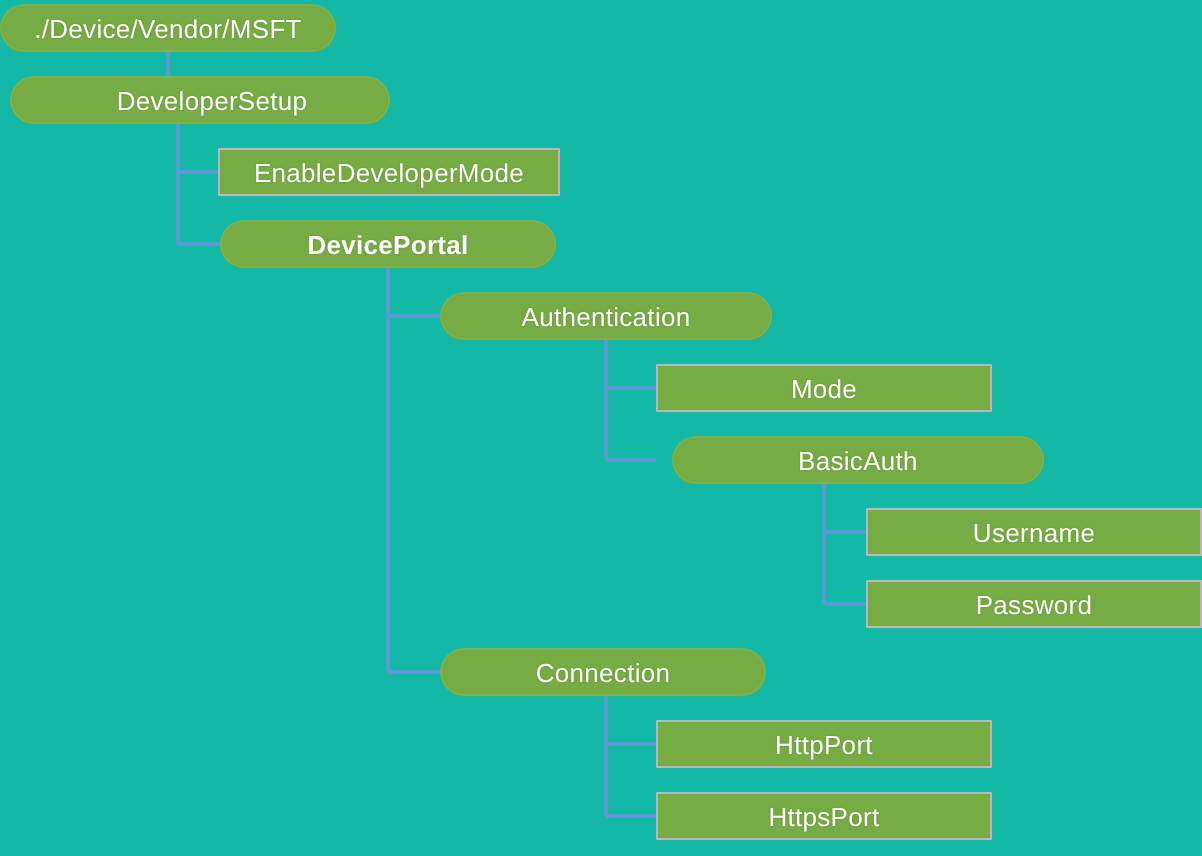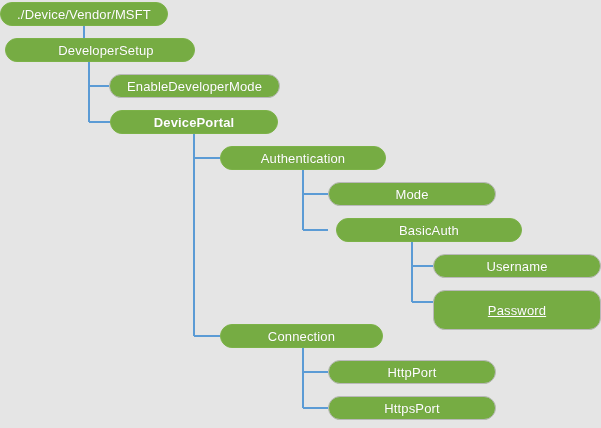--- a/index.html
+++ b/index.html
@@ -7,21 +7,21 @@
     padding: 0;
     background: #ffffff;
   }
   body {
     font-family: "Liberation Sans", sans-serif;
   }
   #diagram {
     position: relative;
     width: 601px;
     height: 428px;
-    background: #e5e5e5;
+    background: #14b8a6;
     overflow: hidden;
   }
   #connector-layer {
     position: absolute;
     left: 0;
     top: 0;
     width: 601px;
     height: 428px;
     pointer-events: none;
   }
@@ -39,21 +39,21 @@
     text-shadow: 0 0 1px rgba(0,0,0,0.18);
     background: #76ac43;
     border: 1px solid #9ec36f;
     z-index: 2;
   }
   .node.rounded {
     border-radius: 999px;
     border: 1px solid #7cb248;
   }
   .node.rect {
-    border-radius: 12px;
+    border-radius: 0;
     border: 1px solid #b9b9b9;
   }
   .node-label {
     display: block;
     pointer-events: none;
   }
 </style>
 </head>
 <body>
 
@@ -99,21 +99,21 @@
       </div>
       <div class="node rect" id="node-mode" style="left: 328px; top: 182px; width: 168px; height: 24px; text-align: right;">
         <span class="node-label">Mode</span>
       </div>
       <div class="node rounded" id="node-basicauth" style="left: 336px; top: 218px; width: 186px; height: 24px;">
         <span class="node-label">BasicAuth</span>
       </div>
       <div class="node rect" id="node-username" style="left: 433px; top: 254px; width: 168px; height: 24px;">
         <span class="node-label">Username</span>
       </div>
-      <div class="node rect" id="node-password" style="left: 433px; top: 290px; width: 168px; height: 40px; text-decoration: underline;">
+      <div class="node rect" id="node-password" style="left: 433px; top: 290px; width: 168px; height: 24px;">
         <span class="node-label">Password</span>
       </div>
       <div class="node rounded" id="node-connection" style="left: 220px; top: 324px; width: 163px; height: 24px;">
         <span class="node-label">Connection</span>
       </div>
       <div class="node rect" id="node-httpport" style="left: 328px; top: 360px; width: 168px; height: 24px;">
         <span class="node-label">HttpPort</span>
       </div>
       <div class="node rect" id="node-httpsport" style="left: 328px; top: 396px; width: 168px; height: 24px;">
         <span class="node-label">HttpsPort</span>

